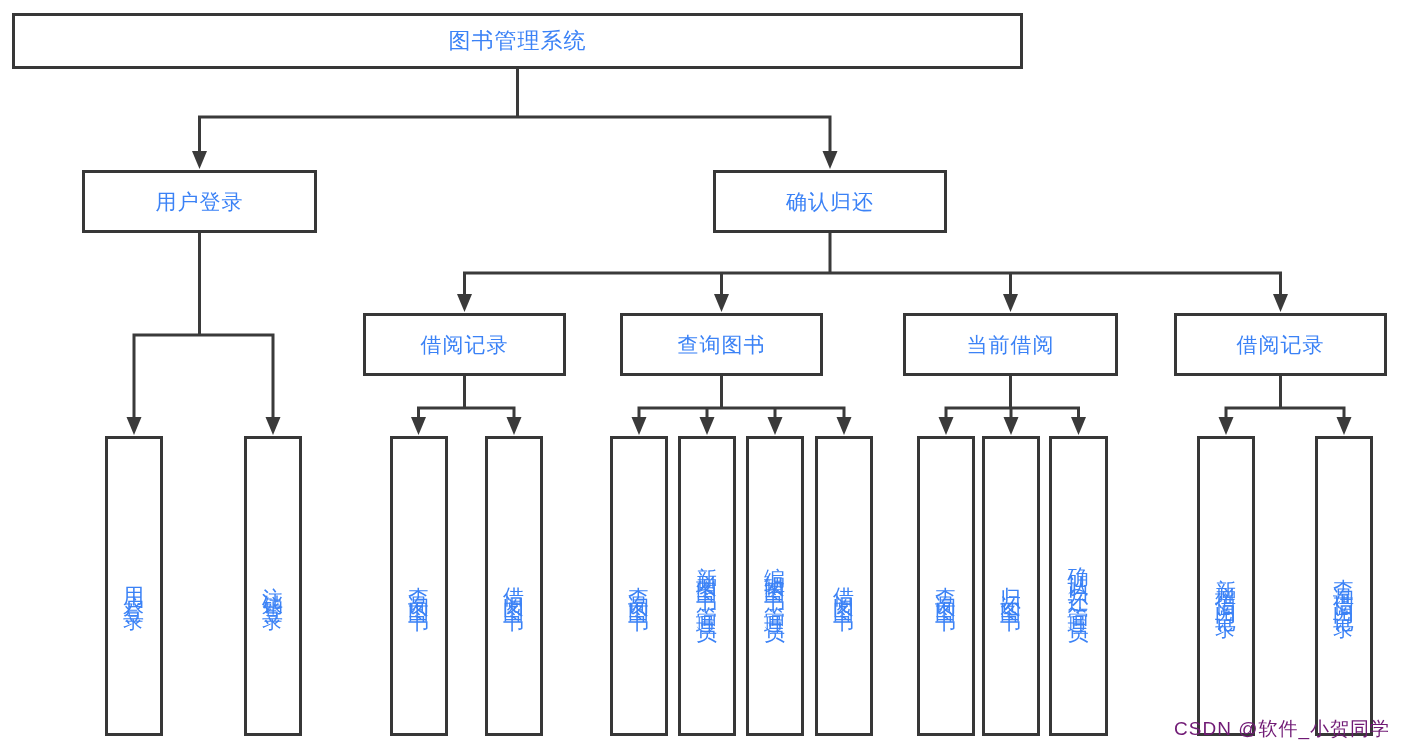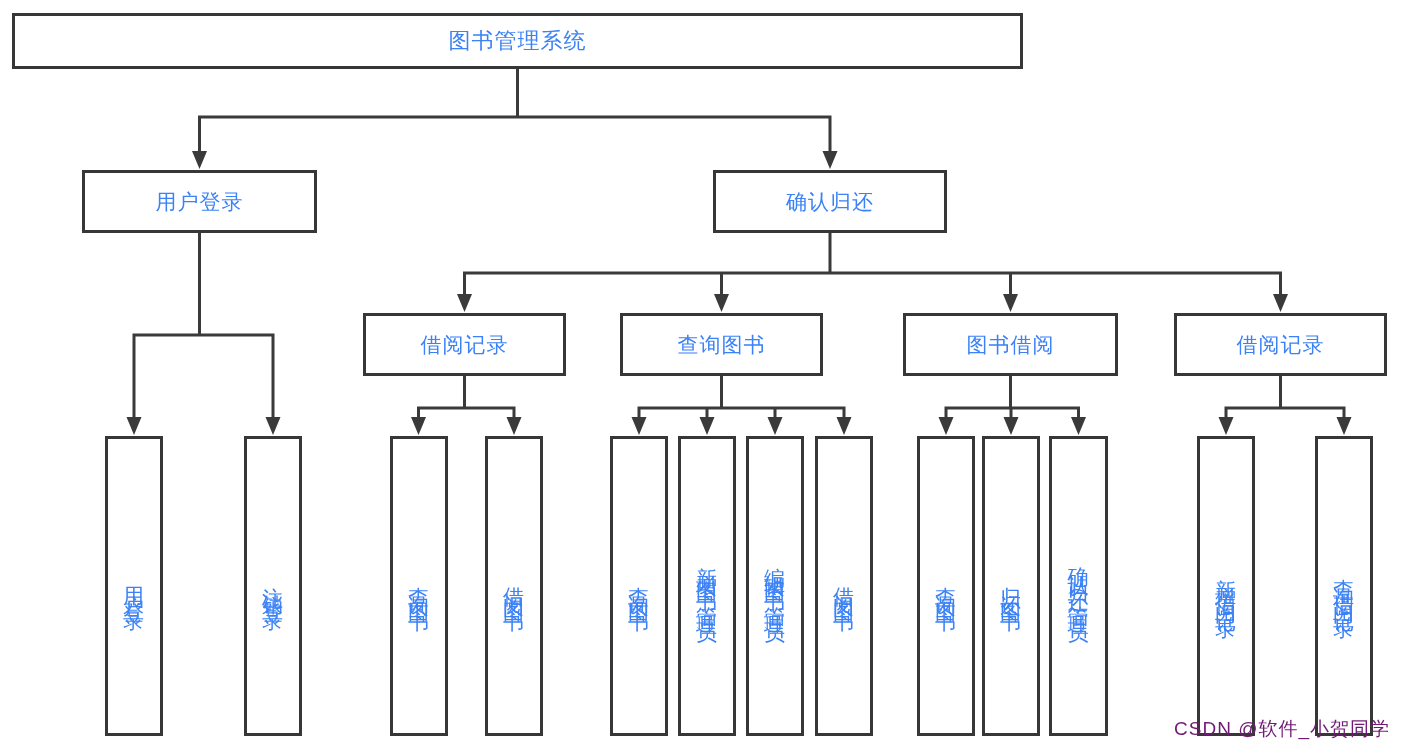--- a/index.html
+++ b/index.html
@@ -113,21 +113,21 @@
     <span class="h-label">确认归还</span>
   </div>
 
   <div class="box" style="left:363px;top:313px;width:203px;height:63px">
     <span class="h-label">借阅记录</span>
   </div>
   <div class="box" style="left:620px;top:313px;width:203px;height:63px">
     <span class="h-label">查询图书</span>
   </div>
   <div class="box" style="left:903px;top:313px;width:215px;height:63px">
-    <span class="h-label">图书借阅</span>
+    <span class="h-label">当前借阅</span>
   </div>
   <div class="box" style="left:1174px;top:313px;width:213px;height:63px">
     <span class="h-label">借阅记录</span>
   </div>
 
   <div class="box leaf" style="left:105px;width:58px">
     <span class="v-label">用户登录</span>
   </div>
   <div class="box leaf" style="left:244px;width:58px">
     <span class="v-label">注销登录</span>

